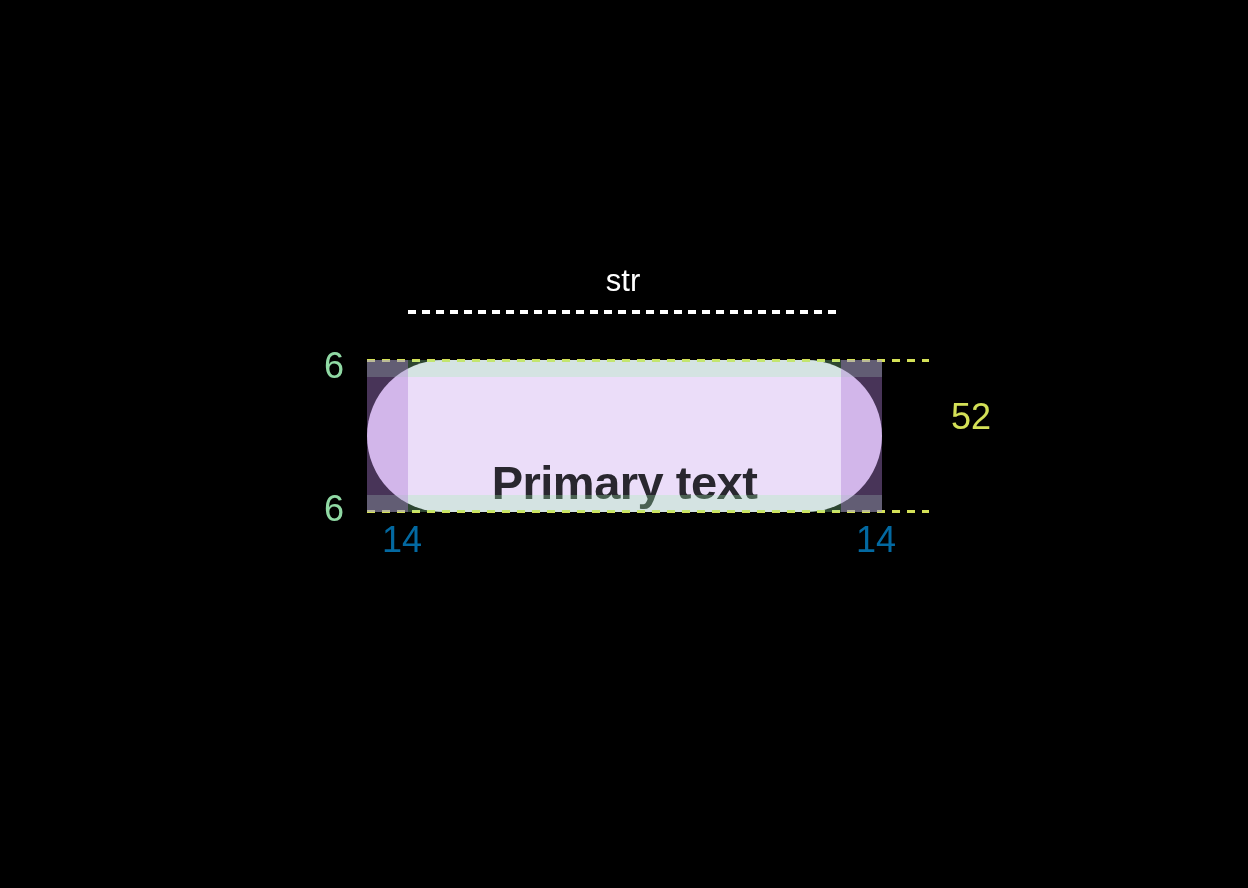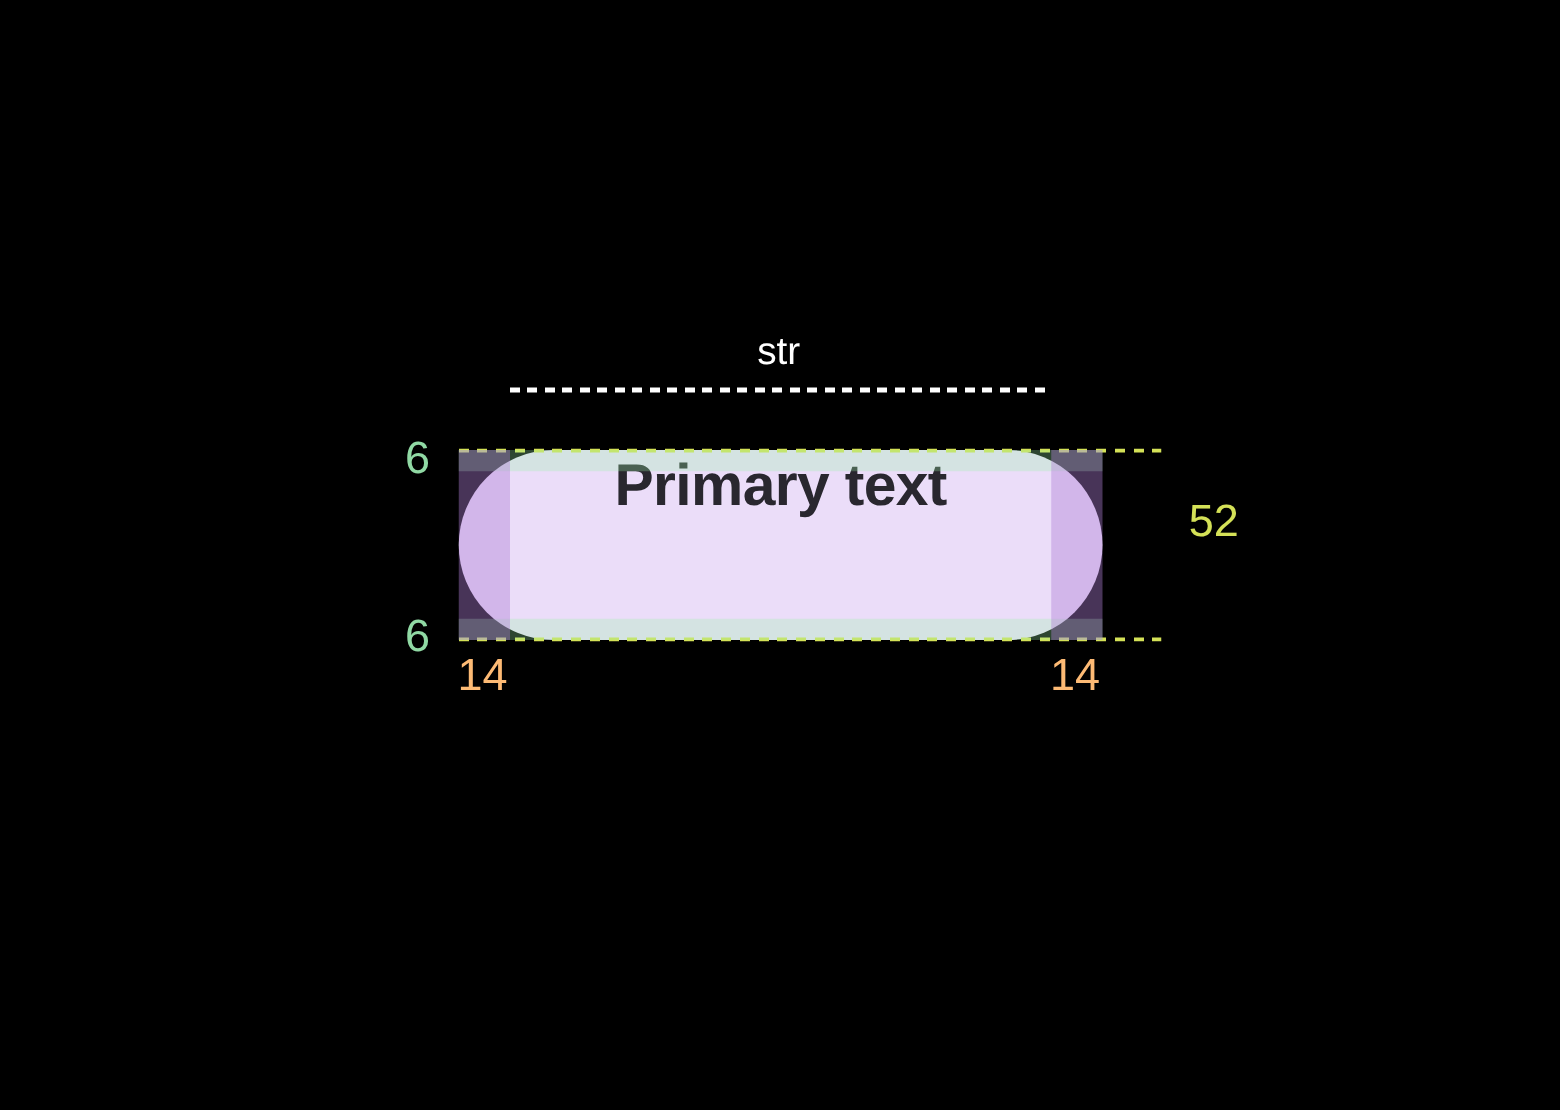--- a/index.html
+++ b/index.html
@@ -53,21 +53,21 @@
 
   
   .pill {
     left: 367px;
     top: 360px;
     width: 515px;
     height: 152px;
     border-radius: 76px;
     background: #ebddf9;
     display: flex;
-    align-items: flex-start;
+    align-items: flex-end;
     justify-content: center;
     z-index: 1;
   }
   .pill-label {
     color: #29272f;
     font-size: 47px;
     font-weight: 700;
     letter-spacing: -0.5px;
     padding-bottom: 2px;
   }
@@ -93,21 +93,21 @@
 
   
   .value-label {
     font-size: 36px;
     font-weight: 400;
     line-height: 36px;
     z-index: 4;
   }
   .v-green  { color: #90d9a4; }
   .v-lime   { color: #d4e157; }
-  .v-purple { color: #fdba74; }
+  .v-purple { color: #0369a1; margin-left: 16px; }
 
   .pad-top-value    { left: 320px; top: 348px; width: 24px; text-align: right; }
   .pad-bottom-value { left: 320px; top: 491px; width: 24px; text-align: right; }
   .height-value     { left: 951px; top: 399px; }
   .pad-left-value   { left: 366px; top: 522px; }
   .pad-right-value  { left: 840px; top: 522px; }
 </style>
 </head>
 <body>
 

